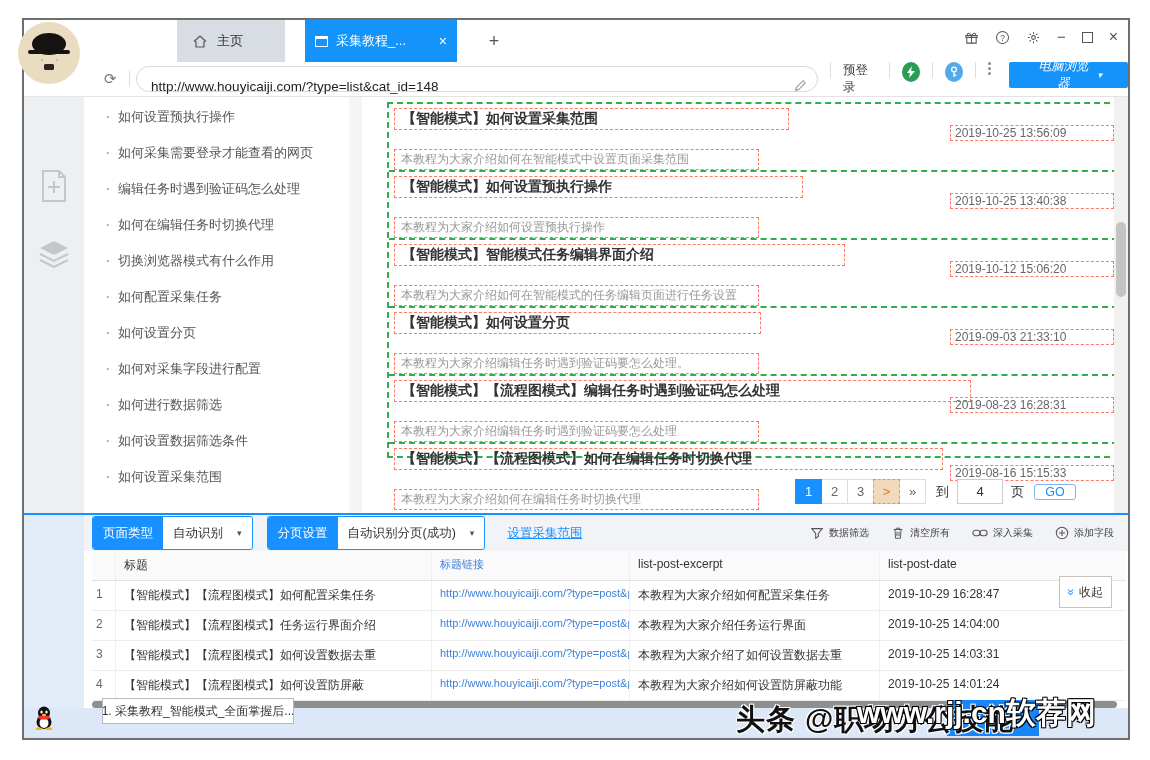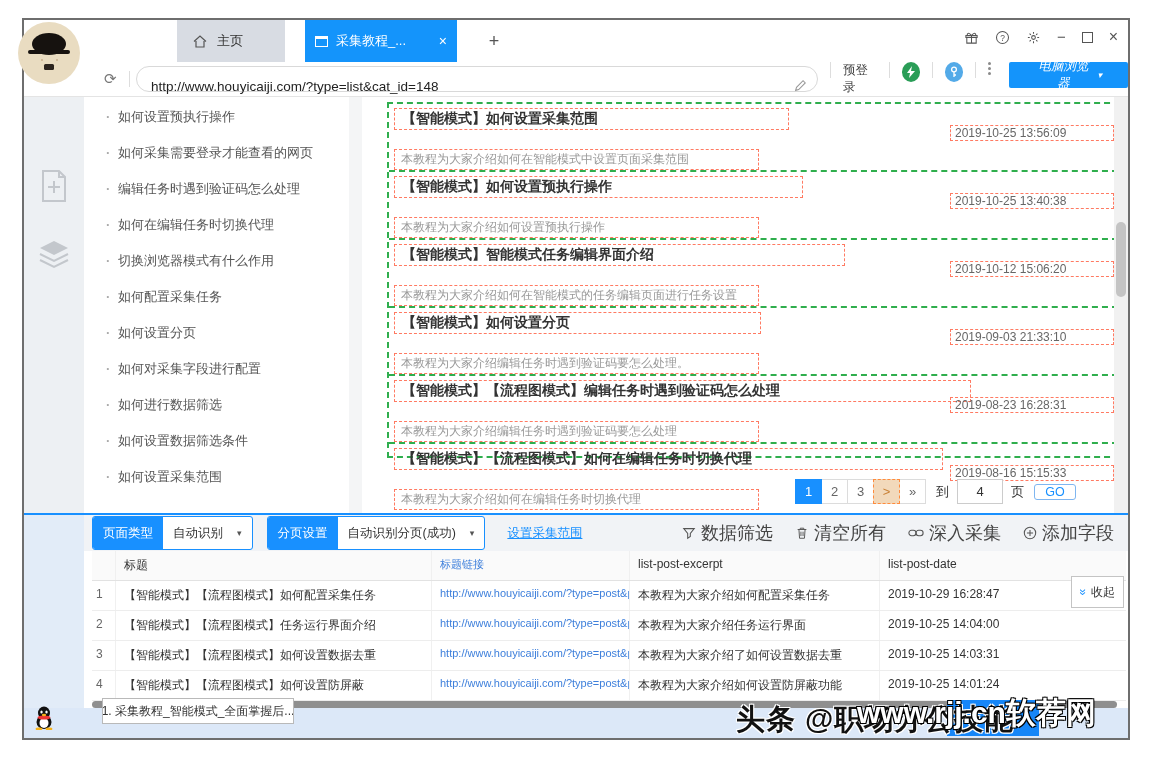--- a/index.html
+++ b/index.html
@@ -58,34 +58,34 @@
   .a-excerpt { display:block; margin:19px 0 0 5px; width:365px; border:1px dashed #ff7a62; padding:1px 6px; font-size:12px; color:#999; white-space:nowrap; overflow:hidden; }
 
   .pagination { position:absolute; right:52px; top:382px; display:flex; align-items:center; font-size:13px; color:#333; }
   .pg { width:27px; height:25px; border:1px solid #dcdcdc; background:#fff; color:#666; display:flex; align-items:center; justify-content:center; margin-left:-1px; cursor:pointer; }
   .pg.active { background:#1890ff; border-color:#1890ff; color:#fff; z-index:2; }
   .pg.next { background:#f2d9bb; border:1px dashed #ff8b3d; color:#c87f33; z-index:3; }
   .pg-to { margin:0 8px 0 10px; }
   .pg-input { width:46px; height:25px; border:1px solid #ccc; text-align:center; font-size:13px; color:#333; font-family:inherit; outline:none; }
   .pg-unit { margin:0 10px 0 8px; }
   .pg-go { width:42px; height:16px; border:1px solid #7fb6f0; border-radius:3px; background:#fff; color:#1890ff; font-size:12.5px; font-family:inherit; }
-  .collapse-btn { position:absolute; right:4px; top:479px; height:22px; background:#fff; border:1px solid #c4c4c4; display:flex; align-items:center; gap:4px; padding:15px 8px; font-size:12px; color:#333; z-index:5; }
+  .collapse-btn { position:absolute; right:16px; top:479px; height:22px; background:#fff; border:1px solid #c4c4c4; display:flex; align-items:center; gap:4px; padding:15px 8px; font-size:12px; color:#333; z-index:5; }
   .collapse-btn .chev { color:#1890ff; display:inline-block; transform:rotate(90deg); font-size:12px; }
 
   
   .panel { position:absolute; left:0; bottom:0; right:0; height:225px; border-top:2px solid #1890ff; background:#fff; }
   .panel-rail { position:absolute; left:0; top:0; bottom:0; width:60px; background:#e2ecf8; }
   .ptoolbar { position:absolute; left:60px; right:0; top:0; height:36px; background:#f1f3f6; display:flex; align-items:center; padding:0 14px 0 8px; }
   .ctrl { display:flex; align-items:stretch; height:34px; border:1px solid #1890ff; border-radius:3px; overflow:hidden; margin-right:14px; background:#fff; }
   .ctrl .lab { background:#1890ff; color:#fff; font-size:12.5px; display:flex; align-items:center; padding:0 10px; }
   .ctrl .val { display:flex; align-items:center; gap:14px; padding:0 10px; font-size:12.5px; color:#333; }
   .ctrl .val .caret { color:#555; }
   .linkbtn { font-size:12.5px; color:#1890ff; text-decoration:underline; margin-left:8px; }
   .pactions { margin-left:auto; display:flex; align-items:center; gap:22px; }
-  .paction { display:flex; align-items:center; gap:5px; font-size:18px; color:#444; cursor:pointer; }
+  .paction { display:flex; align-items:center; gap:5px; font-size:10px; color:#444; cursor:pointer; }
 
   .grid { position:absolute; left:68px; right:2px; top:36px; height:150px; overflow:hidden; font-size:12px; }
   .grow { display:flex; border-bottom:1px solid #ededed; background:#fff; }
   .grow.head { background:#fafafa; color:#666; border-bottom:1px solid #e2e2e2; }
   .gc { padding:6px 8px; border-right:1px solid #f0f0f0; white-space:nowrap; overflow:hidden; }
   .gc.num { width:24px; color:#666; padding-left:4px; }
   .gc.c1 { width:316px; color:#333; }
   .gc.c2 { width:198px; font-size:11px; }
   .gc.c2 a, .gc.c2 { color:#3d7fdb; }
   .gc.c3 { width:250px; color:#333; }

